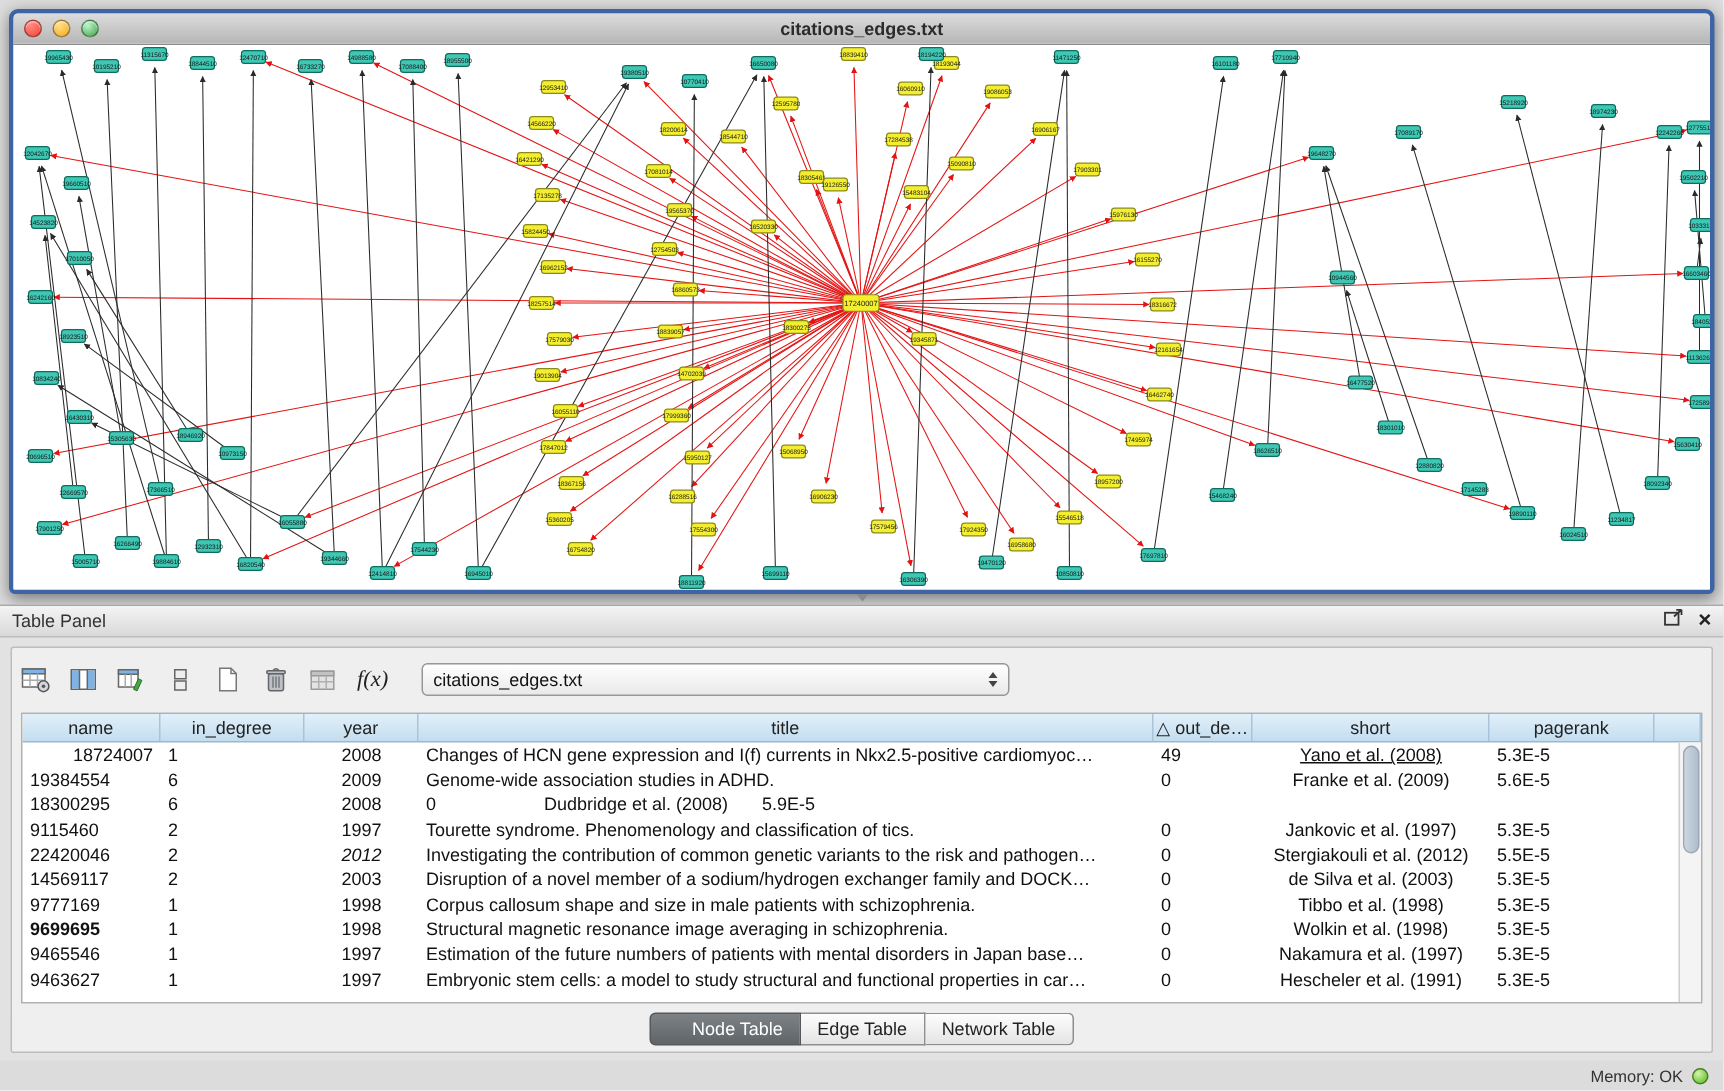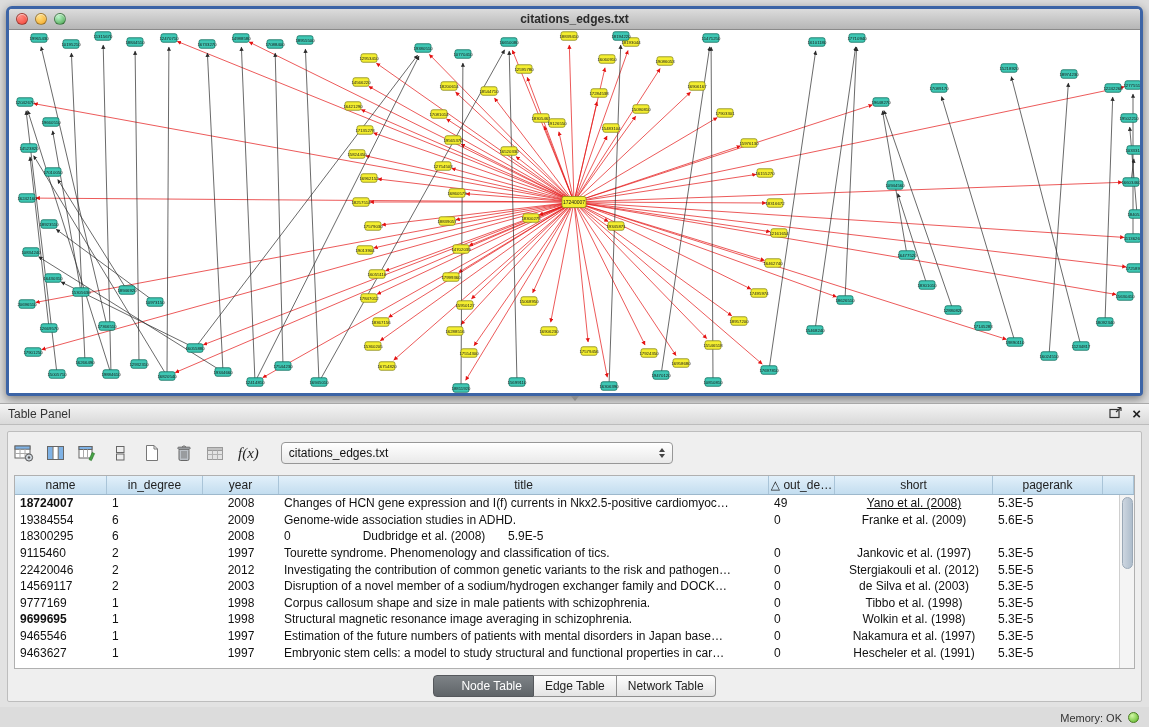--- a/index.html
+++ b/index.html
@@ -574,21 +574,21 @@
             <div class="th" style="width: 96px;">in_degree</div>
             <div class="th" style="width: 76px;">year</div>
             <div class="th" style="width: 490px;">title</div>
             <div class="th" style="width: 66px;">△ out_de…</div>
             <div class="th" style="width: 158px; text-align: right;">short</div>
             <div class="th" style="width: 110px;">pagerank</div>
             <div class="th" style="flex: 1 1 0%;"></div>
           </div>
         <div class="tbody" id="tbody">
             <div class="trow">
-              <div class="cell" style="width: 92px; text-align: left; font-weight: bold;">18724007</div>
+              <div class="cell" style="width: 92px; text-align: right;">18724007</div>
               <div class="cell" style="width: 96px; text-align: left;">1</div>
               <div class="cell" style="width: 76px; text-align: center;">2008</div>
               <div class="cell" style="width: 490px; text-align: left;">Changes of HCN gene expression and I(f) currents in Nkx2.5-positive cardiomyoc…</div>
               <div class="cell" style="width: 66px; text-align: left;">49</div>
               <div class="cell" style="width: 158px; text-align: center; text-decoration: underline;">Yano et al. (2008)</div>
               <div class="cell" style="width: 110px; text-align: left;">5.3E-5</div>
             </div>
             <div class="trow">
               <div class="cell" style="width: 92px; text-align: left;">19384554</div>
               <div class="cell" style="width: 96px; text-align: left;">6</div>
@@ -611,21 +611,21 @@
               <div class="cell" style="width: 96px; text-align: left;">2</div>
               <div class="cell" style="width: 76px; text-align: center;">1997</div>
               <div class="cell" style="width: 490px; text-align: left;">Tourette syndrome. Phenomenology and classification of tics.</div>
               <div class="cell" style="width: 66px; text-align: left;">0</div>
               <div class="cell" style="width: 158px; text-align: center;">Jankovic et al. (1997)</div>
               <div class="cell" style="width: 110px; text-align: left;">5.3E-5</div>
             </div>
             <div class="trow">
               <div class="cell" style="width: 92px; text-align: left;">22420046</div>
               <div class="cell" style="width: 96px; text-align: left;">2</div>
-              <div class="cell" style="width: 76px; text-align: center;">2012</div>
+              <div class="cell" style="width: 76px; text-align: center; font-style: italic;">2012</div>
               <div class="cell" style="width: 490px; text-align: left;">Investigating the contribution of common genetic variants to the risk and pathogen…</div>
               <div class="cell" style="width: 66px; text-align: left;">0</div>
               <div class="cell" style="width: 158px; text-align: center;">Stergiakouli et al. (2012)</div>
               <div class="cell" style="width: 110px; text-align: left;">5.5E-5</div>
             </div>
             <div class="trow">
               <div class="cell" style="width: 92px; text-align: left;">14569117</div>
               <div class="cell" style="width: 96px; text-align: left;">2</div>
               <div class="cell" style="width: 76px; text-align: center;">2003</div>
               <div class="cell" style="width: 490px; text-align: left;">Disruption of a novel member of a sodium/hydrogen exchanger family and DOCK…</div>

